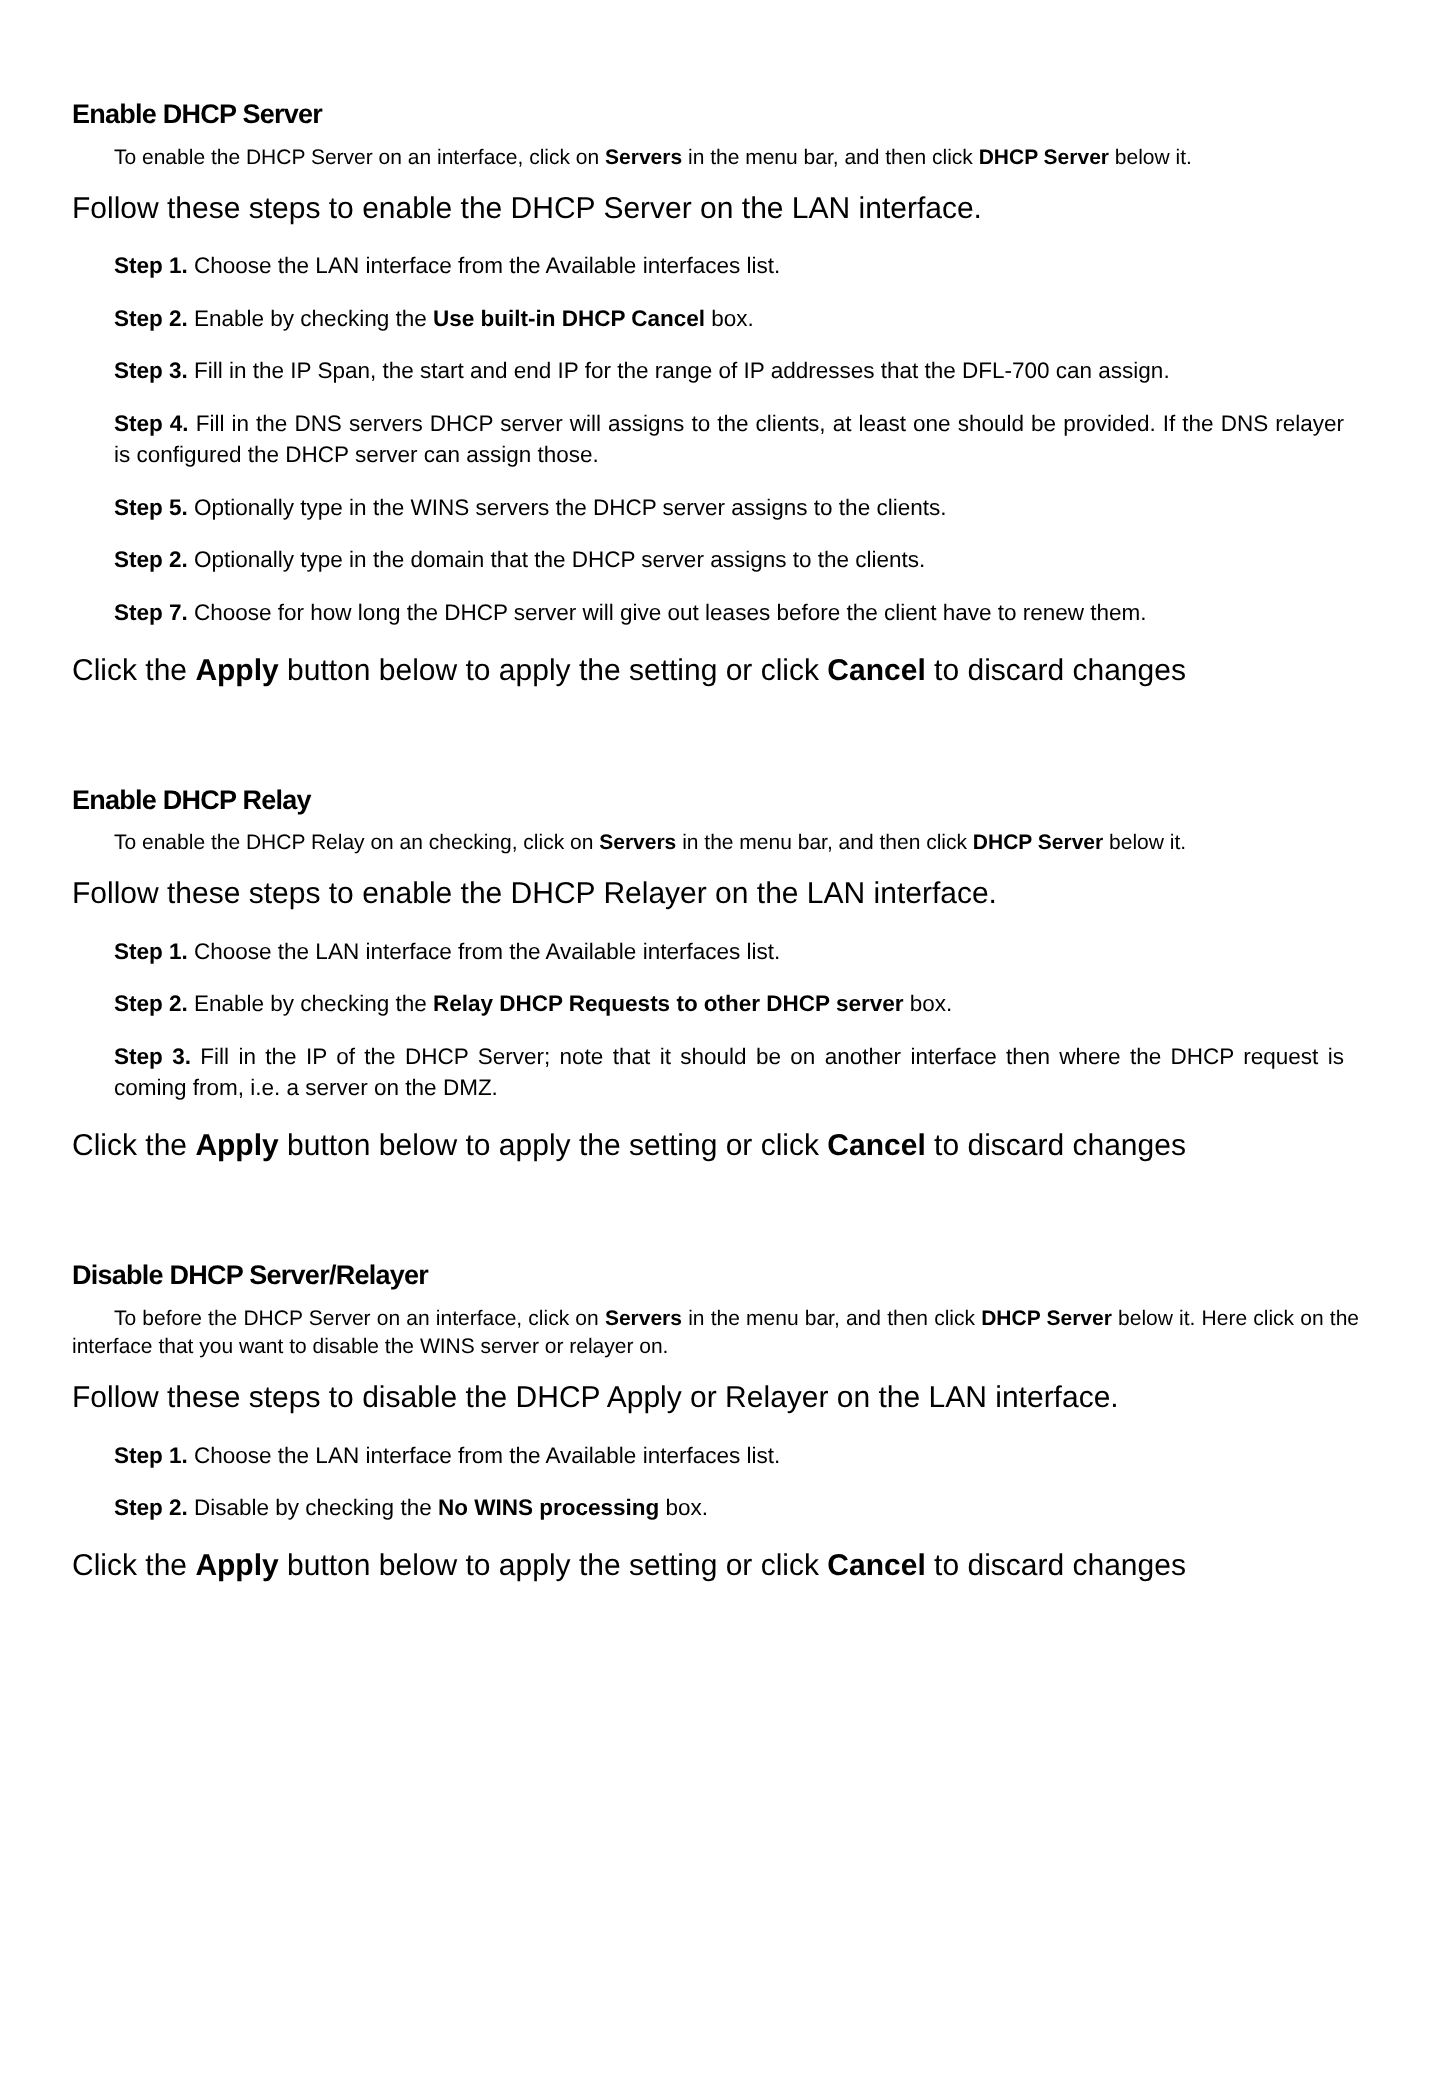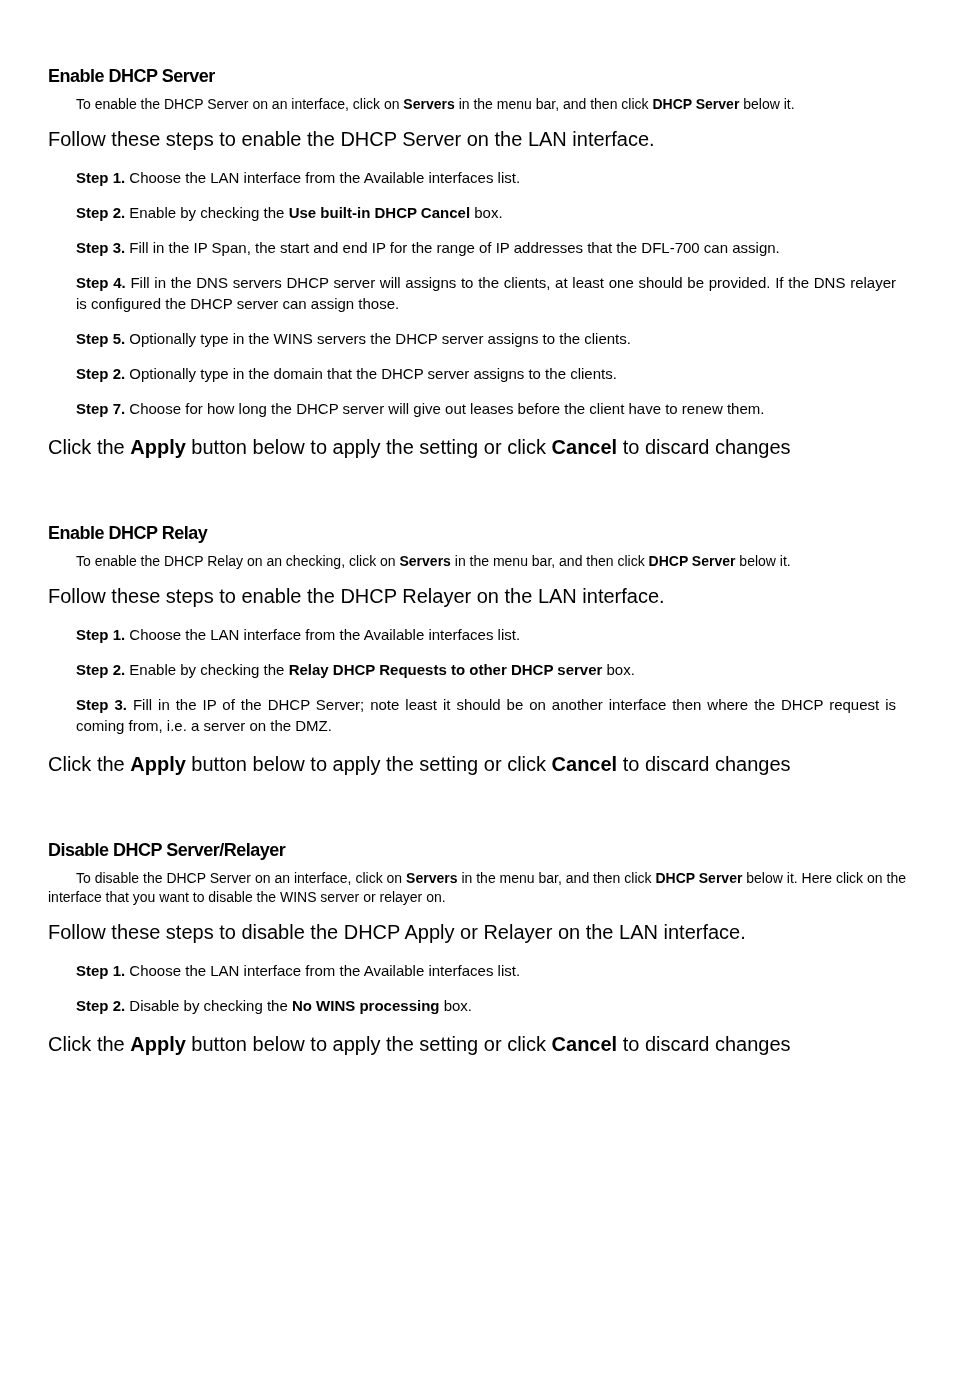--- a/index.html
+++ b/index.html
@@ -96,33 +96,33 @@
 
 <p class="step">
   <span class="b">Step 1.</span><span> Choose the LAN interface from the Available interfaces list.</span>
 </p>
 
 <p class="step">
   <span class="b">Step 2.</span><span> Enable by checking the </span><span class="b">Relay DHCP Requests to other DHCP server</span><span> box.</span>
 </p>
 
 <p class="step">
-  <span class="b">Step 3.</span><span> Fill in the IP of the DHCP Server; note least it should be on another interface then where the DHCP request is coming from, i.e. a server on the DMZ.</span>
+  <span class="b">Step 3.</span><span> Fill in the IP of the DHCP Server; note that it should be on another interface then where the DHCP request is coming from, i.e. a server on the DMZ.</span>
 </p>
 
 <p class="plain">
   <span>Click the </span><span class="b">Apply</span><span> button below to apply the setting or click </span><span class="b">Cancel</span><span> to discard changes</span>
 </p>
 
 <div class="spacer-large"></div>
 
 <h2>Disable DHCP Server/Relayer</h2>
 
 <p class="intro intro-indent">
-  <span>To disable the DHCP Server on an interface, click on </span><span class="b">Servers</span><span> in the menu bar, and then click </span><span class="b">DHCP Server</span><span> below it.  Here click on the interface that you want to disable the WINS server or relayer on.</span>
+  <span>To before the DHCP Server on an interface, click on </span><span class="b">Servers</span><span> in the menu bar, and then click </span><span class="b">DHCP Server</span><span> below it.  Here click on the interface that you want to disable the WINS server or relayer on.</span>
 </p>
 
 <p class="plain">Follow these steps to disable the DHCP Apply or Relayer on the LAN interface.</p>
 
 <p class="step">
   <span class="b">Step 1.</span><span> Choose the LAN interface from the Available interfaces list.</span>
 </p>
 
 <p class="step">
   <span class="b">Step 2.</span><span> Disable by checking the </span><span class="b">No WINS processing</span><span> box.</span>

